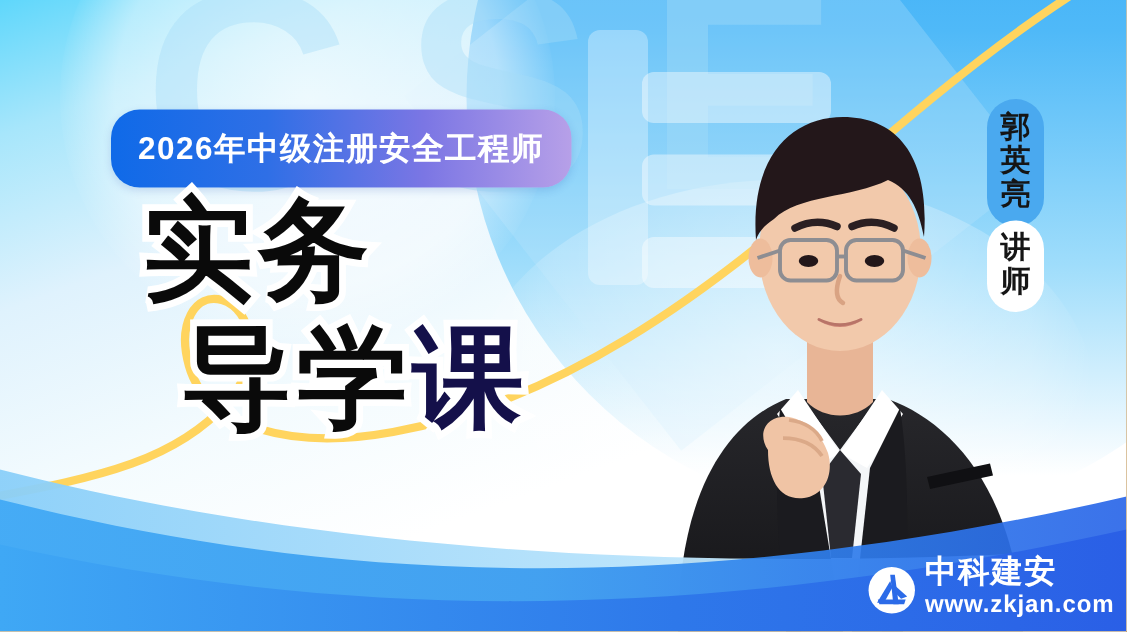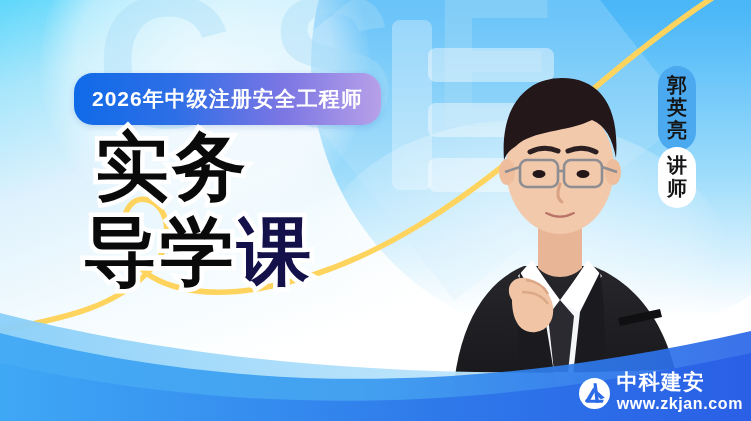--- a/index.html
+++ b/index.html
@@ -140,20 +140,21 @@
   }
   .head-line {
     font-size: 74px;
     font-weight: 900;
     line-height: 0.99;
     letter-spacing: 3px;
     color: #0a0a0a;
     -webkit-text-stroke: 9px #ffffff;
     paint-order: stroke fill;
     white-space: nowrap;
+    margin-left: 38px;
   }
   .head-line.line1 { margin-left: 12px; }
   .head-line.line2 {
     margin-top: 12px;
     color: #14104a;
   }
   .head-line.line2 .dark {
     color: #0a0a0a;
   }
 

